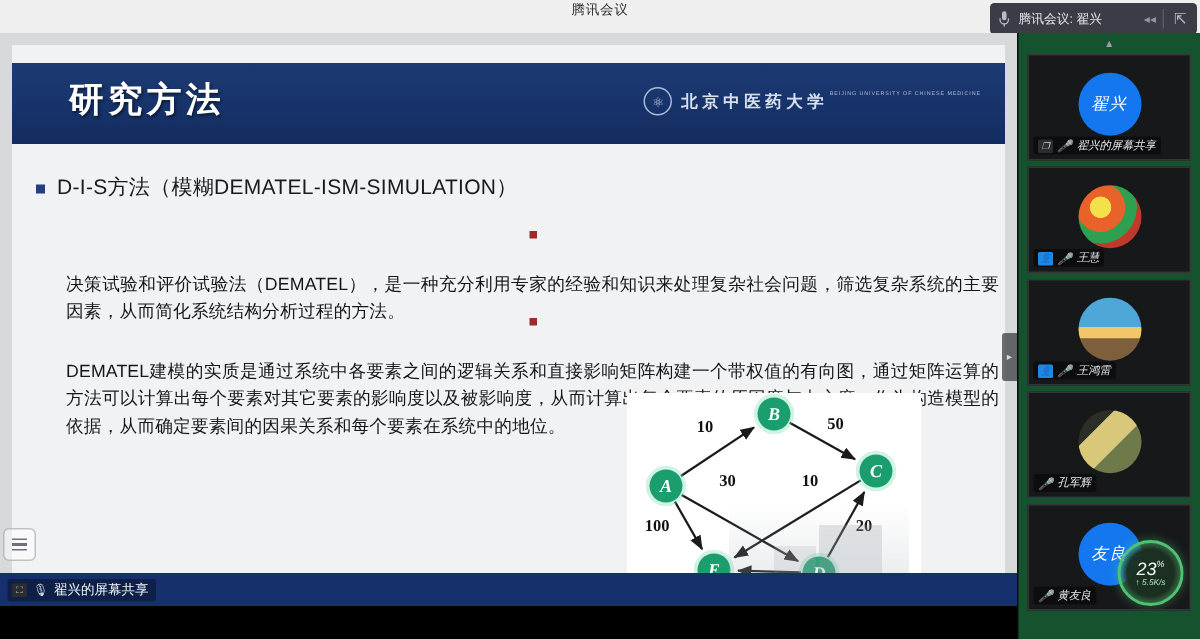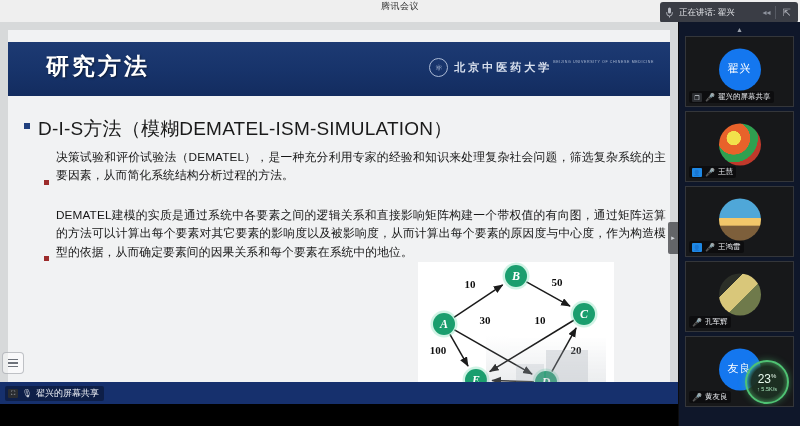--- a/index.html
+++ b/index.html
@@ -102,28 +102,29 @@
   }
   .bullet-l1 {
     position: absolute; left: 16px; top: 32px;
     display: flex; align-items: flex-start; gap: 8px;
   }
   .sq-blue {
     width: 6px; height: 6px; background: #1f3f7d;
     margin-top: 7px; flex: 0 0 auto;
   }
   .bullet-l1-text {
-    font-size: 19px; color: #1a1a1a;
+    font-size: 14px; color: #1a1a1a;
     font-family: "Liberation Sans", sans-serif;
     letter-spacing: .2px;
   }
   .bullet-l2 {
     position: absolute; left: 36px;
-    display: flex; align-items: flex-end; gap: 7px;
+    display: flex; align-items: center; gap: 21px;
     width: 622px;
+    flex-direction: column;
   }
   .b2a { top: 64px; }
   .b2b { top: 122px; }
   .sq-red {
     width: 5px; height: 5px; background: #9c2b2b;
     margin-top: 6px; flex: 0 0 auto;
   }
   .bullet-l2-text {
     font-size: 11.8px; color: #161616;
     line-height: 1.55;
@@ -149,22 +150,23 @@
   }
   .bldg-ghost:after {
     content:""; position:absolute; right:62px; bottom:0;
     width:28px; height:34px; background: rgba(160,168,178,.45);
   }
 
   
   .rail {
     position: absolute; right: 0; top: 22px;
     width: 122px; height: 404px;
-    background: #0f172a;
+    background: #14532d;
     border-left: 1px solid #0c0c0e;
+    font-style: italic;
   }
   .rail-up {
     height: 14px; display: flex; align-items: center; justify-content: center;
     color: #9aa0aa; font-size: 7px;
   }
   .tile {
     position: relative;
     margin: 0 6px 4px 6px;
     height: 71px;
     background: #17181a;
@@ -262,21 +264,21 @@
   </div>
 
   <div class="speaker-pill">
     <span class="mic-glyph">
       <svg width="7" height="11" viewBox="0 0 7 11">
           <rect x="2" y="0.5" width="3" height="6" rx="1.5" fill="currentColor"></rect>
           <path d="M0.7 5.2v1a2.8 2.8 0 0 0 5.6 0v-1" stroke="currentColor" stroke-width="0.9" fill="none"></path>
           <line x1="3.5" y1="9" x2="3.5" y2="10.6" stroke="currentColor" stroke-width="0.9"></line>
         </svg>
     </span>
-    <span class="speaker-text">正在讲话: 翟兴</span>
+    <span class="speaker-text">腾讯会议: 翟兴</span>
     <span class="chev-pair">◂◂</span>
     <span class="pill-div"></span>
     <span class="back-glyph">⇱</span>
   </div>
 
   <div class="share-area">
     <div class="slide">
 
       <div class="slide-header">
         <div class="slide-title">研究方法</div>

